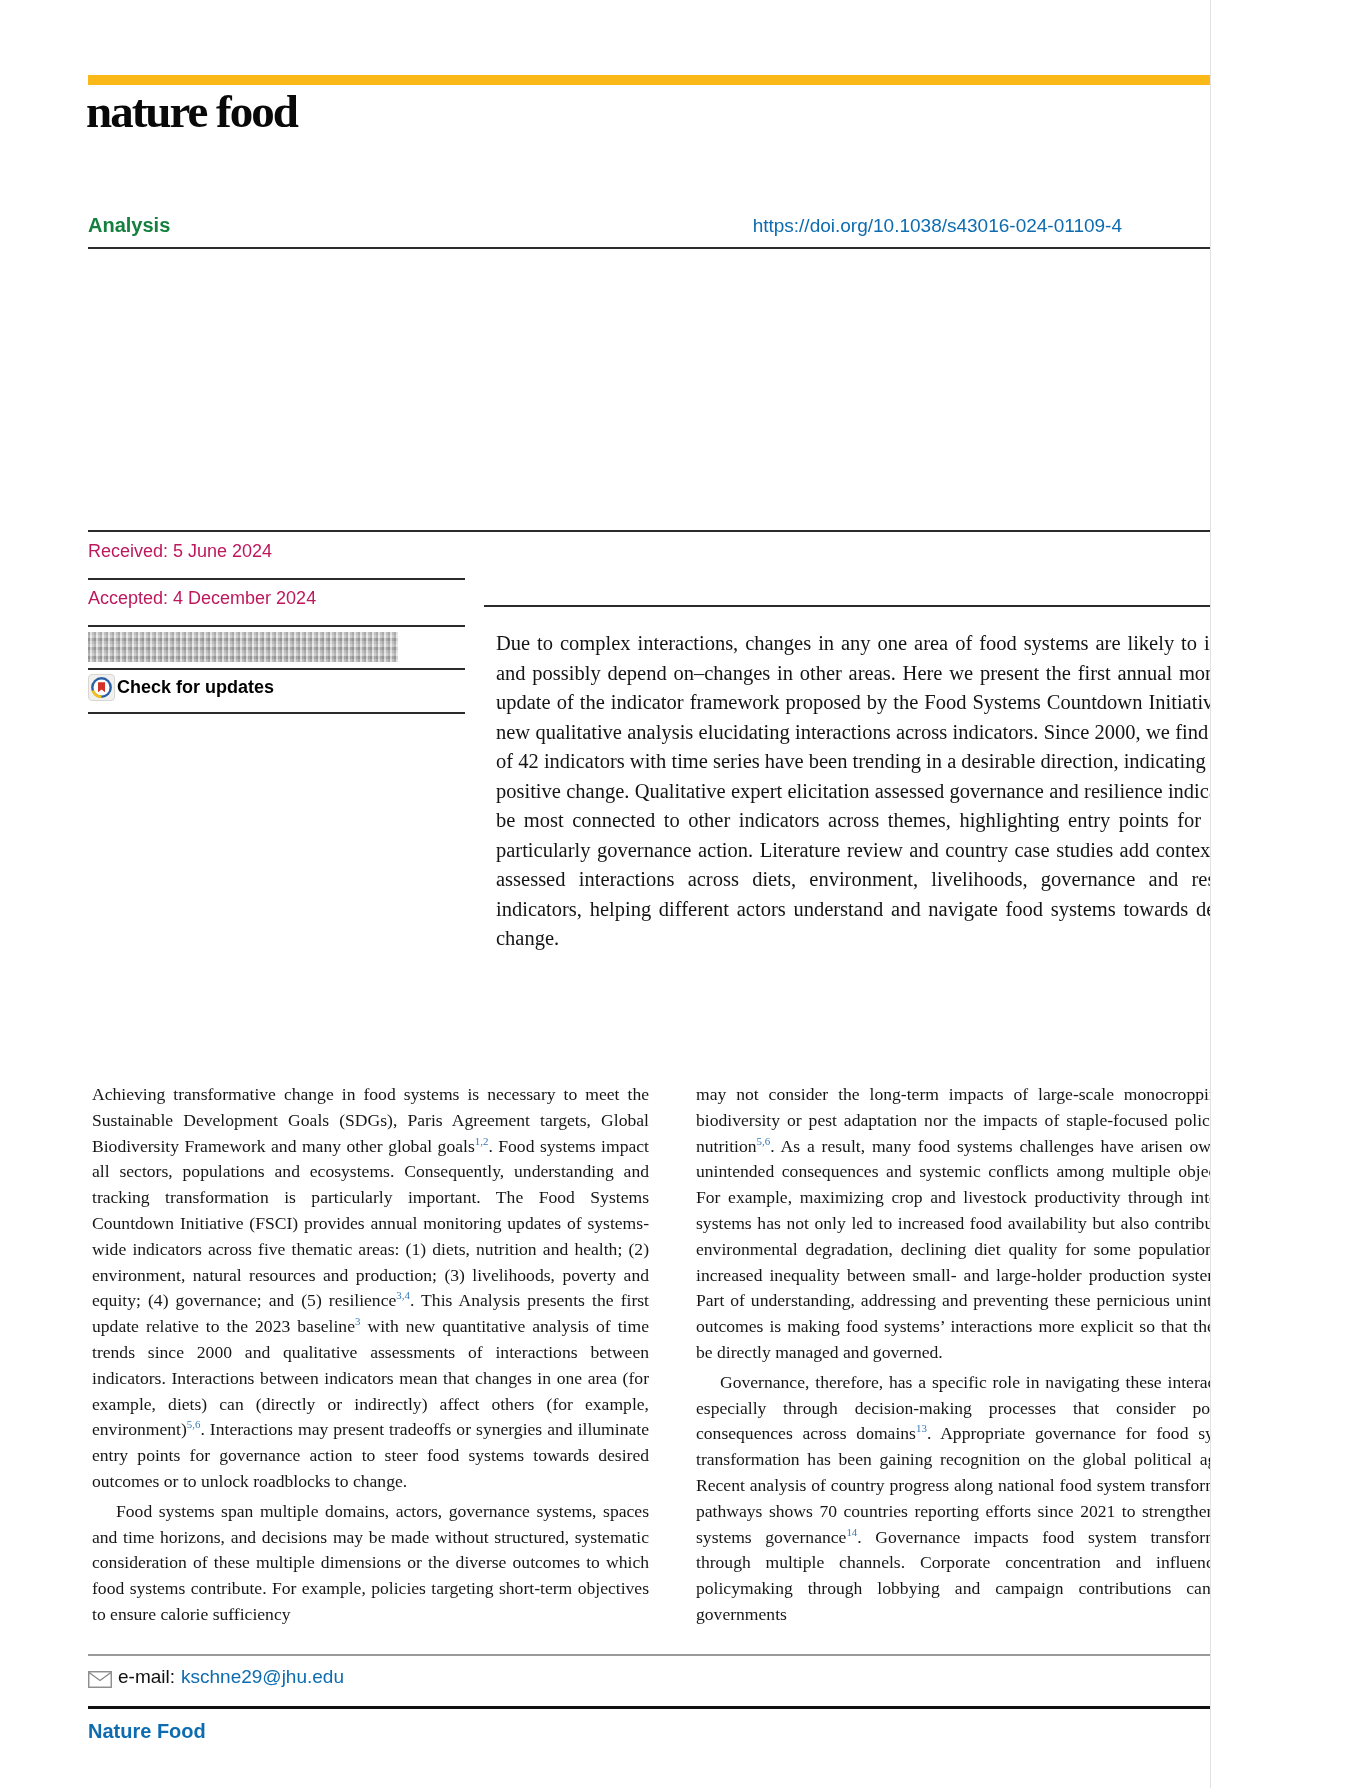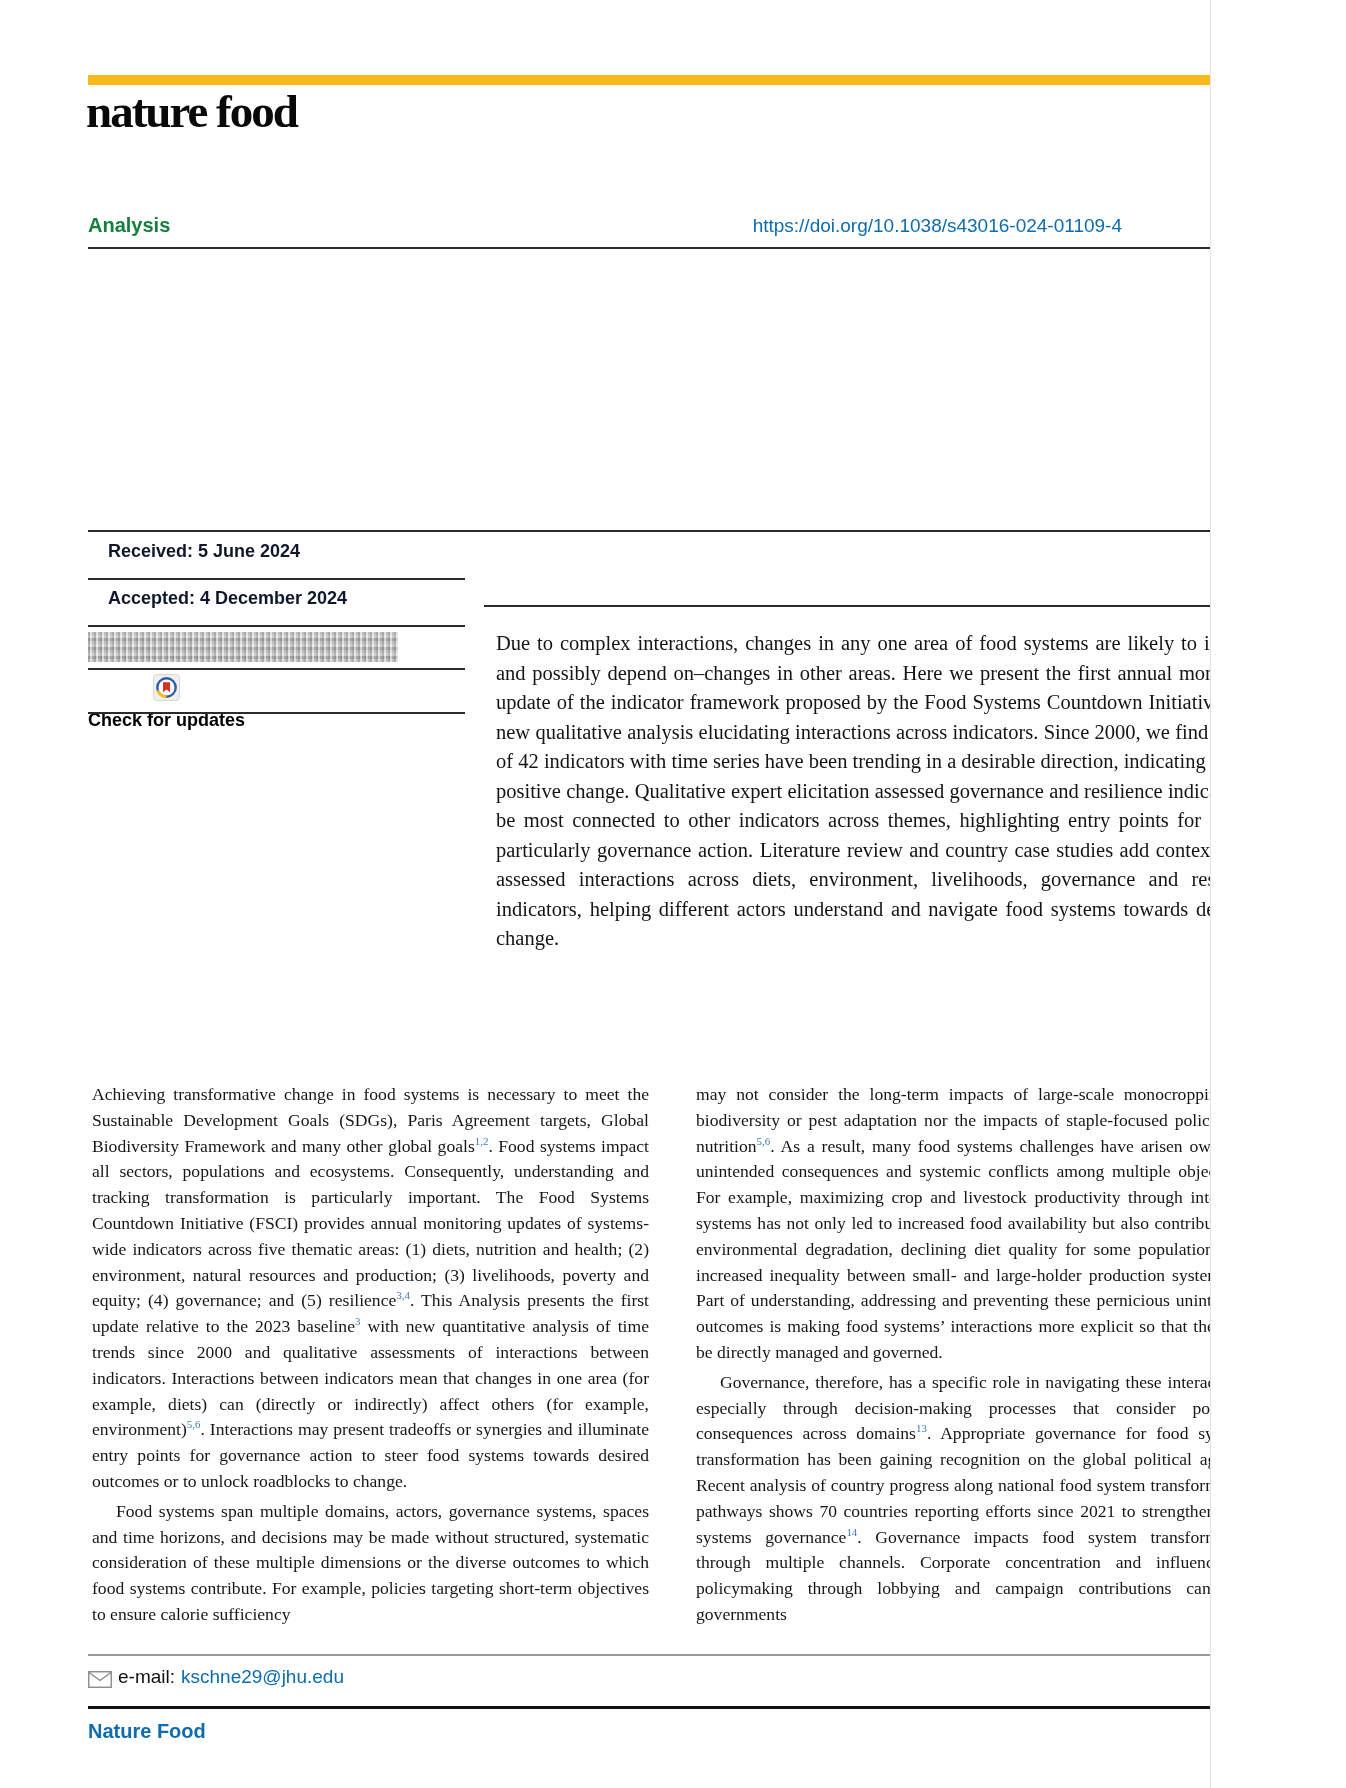--- a/index.html
+++ b/index.html
@@ -25,30 +25,30 @@
   .category { position:absolute; left:88px; top:214px; font-size:20px; font-weight:700; color:#15803d; }
   .doi { position:absolute; right:88px; top:215px; font-size:19px; font-weight:400; text-decoration:none; }
 
   .title {
     position:absolute; left:85px; top:256px; width:1075px; margin:0;
     font-family:"Liberation Serif","DejaVu Serif",serif;
     font-weight:700; font-size:47px; line-height:57px; letter-spacing:-0.6px;
     color:#090909;
   }
 
-  .meta-label { position:absolute; left:88px; font-size:18px; font-weight:700; color:#0f172a;margin-left:20px; }
+  .meta-label { position:absolute; left:88px; font-size:18px; font-weight:400; color:#be185d; }
 
   .redacted {
     position:absolute; left:88px; top:632px; width:310px; height:30px;
     background:
       repeating-linear-gradient(90deg, rgba(0,0,0,0.18) 0 2px, rgba(255,255,255,0.4) 2px 4px, rgba(0,0,0,0.08) 4px 6px),
       repeating-linear-gradient(0deg, #cfcfcf 0 3px, #b5b5b5 3px 6px, #dedede 6px 9px);
   }
 
-  .check-row { position:absolute; left:88px; top:674px; display:flex; align-items:center; gap:9px; cursor:pointer;flex-direction:column; }
+  .check-row { position:absolute; left:88px; top:674px; display:flex; align-items:center; gap:2px; cursor:pointer; }
   .check-row .label { font-size:18px; font-weight:700; color:#000; }
 
   .authors-note { position:absolute; left:484px; top:539px; width:774px; font-size:19.5px; font-weight:700; color:#000; }
 
   .abstract {
     position:absolute; left:484px; top:617px; width:774px; margin:12px;
     font-family:"Liberation Serif","DejaVu Serif",serif;
     font-size:20.5px; line-height:29.5px; text-align:justify; color:#141414;
   }
 

